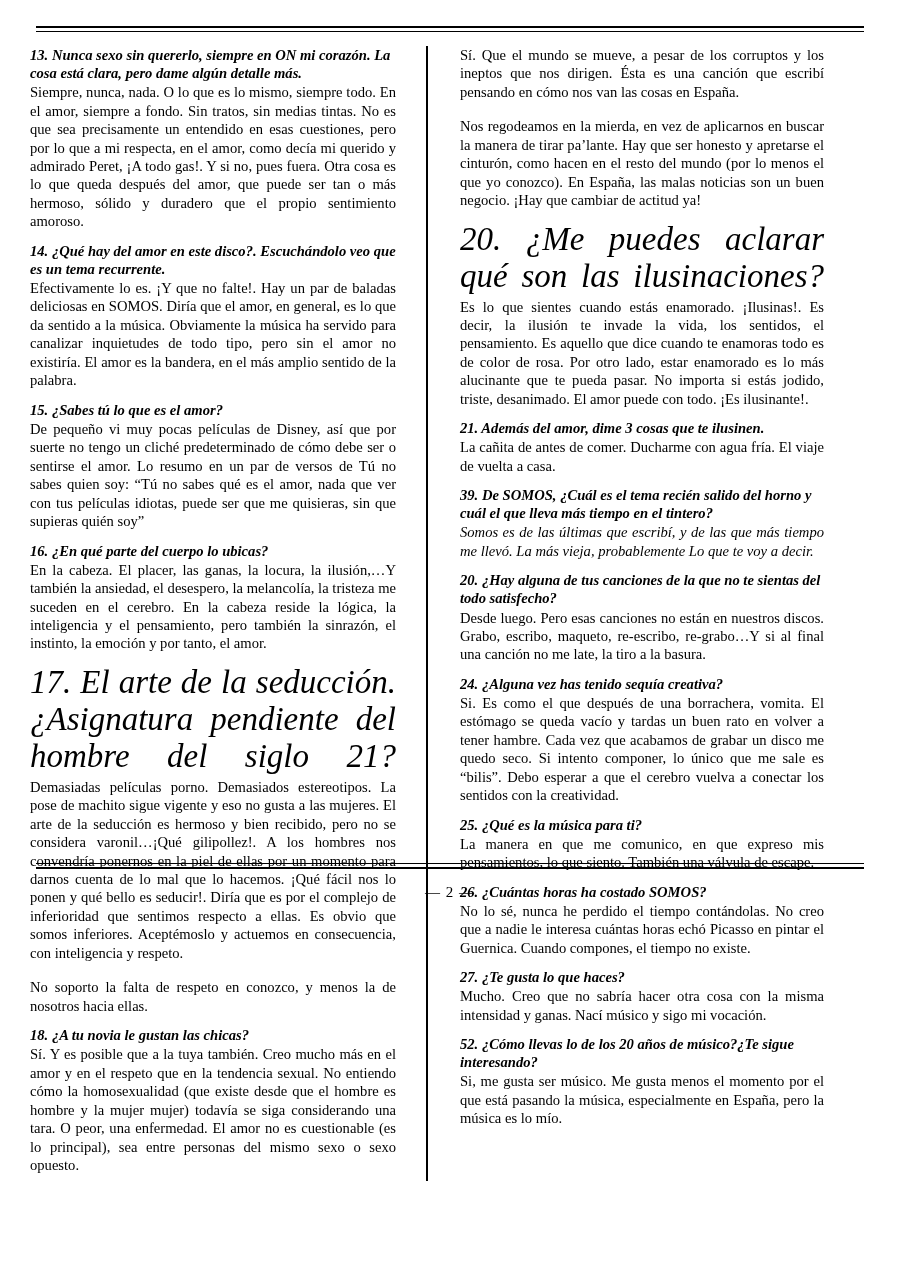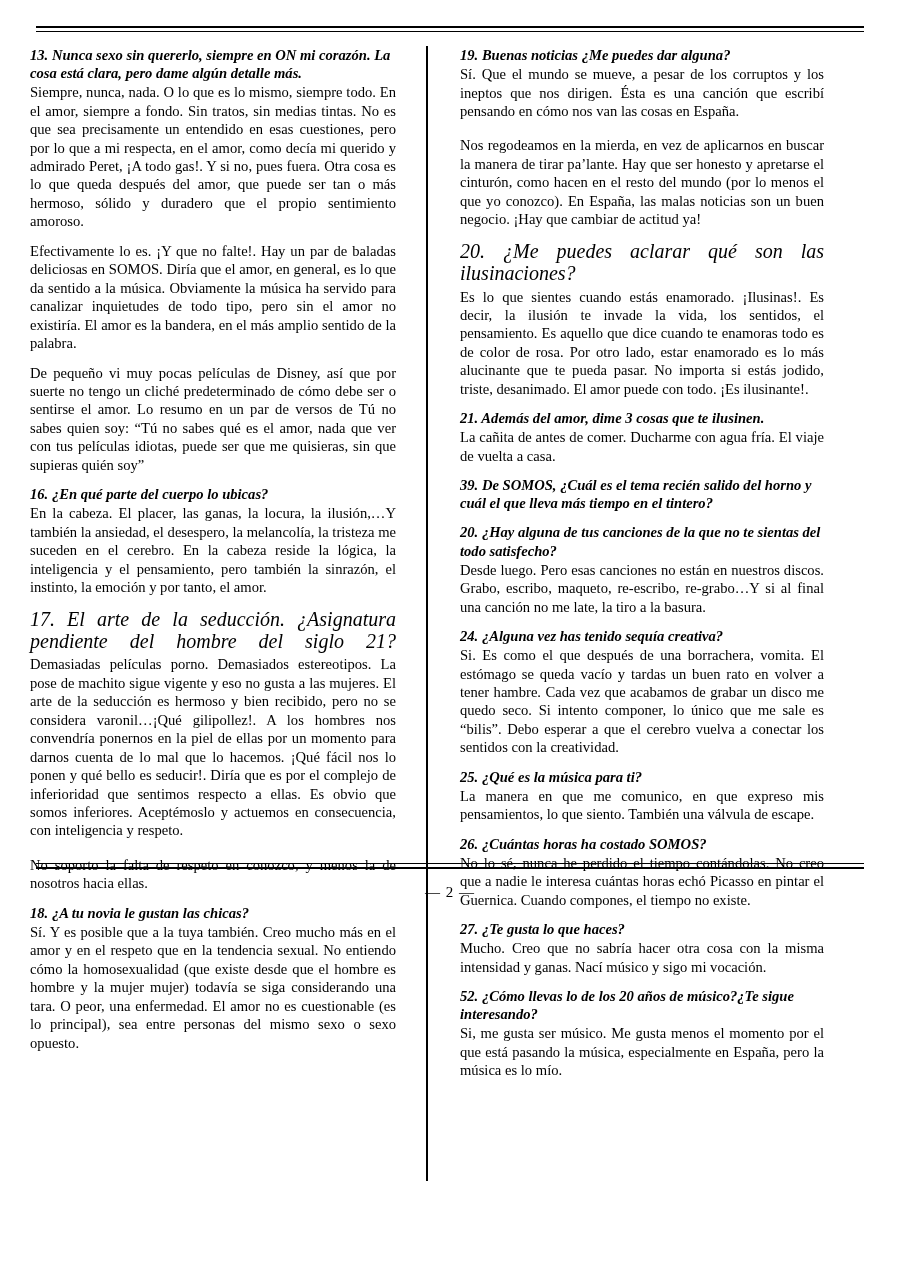--- a/index.html
+++ b/index.html
@@ -79,21 +79,21 @@
     font-style: italic;
     font-size: 14.6px;
     line-height: 1.24;
     margin: 0;
     text-align: left;
   }
   .block { margin-bottom: 11px; }
   .block .q { margin-bottom: 1px; }
   .big-q {
     font-style: italic;
-    font-size: 20px;
+    font-size: 33px;
     line-height: 1.12;
     margin: 4px 0 3px 0;
     text-align: justify;
     text-justify: inter-word;
     font-family: "Liberation Serif", serif;
   }
   .big-q.spread {
     text-align-last: justify;
   }
   em, .it { font-style: italic; }
@@ -109,24 +109,26 @@
   <div class="columns">
 
     <div class="col left">
 
       <div class="block">
         <p class="q">13. Nunca sexo sin quererlo, siempre en ON mi corazón. La cosa está clara, pero dame algún detalle más.</p>
         <p class="ans">Siempre, nunca, nada. O lo que es lo mismo, siempre todo. En el amor, siempre a fondo. Sin tratos, sin medias tintas. No es que sea precisamente un entendido en esas cuestiones, pero por lo que a mi respecta, en el amor, como decía mi querido y admirado Peret, ¡A todo gas!. Y si no, pues fuera. Otra cosa es lo que queda después del amor, que puede ser tan o más hermoso, sólido y duradero que el propio sentimiento amoroso.</p>
       </div>
 
       <div class="block">
+        <p class="q">14. ¿Qué hay del amor en este disco?. Escuchándolo veo que es un tema recurrente.</p>
         <p class="ans">Efectivamente lo es. ¡Y que no falte!. Hay un par de baladas deliciosas en SOMOS. Diría que el amor, en general, es lo que da sentido a la música. Obviamente la música ha servido para canalizar  inquietudes de todo tipo, pero sin el amor no existiría. El amor es la bandera, en el más amplio sentido de la palabra.</p>
       </div>
 
       <div class="block">
+        <p class="q">15. ¿Sabes tú lo que es el amor?</p>
         <p class="ans">De pequeño vi muy pocas películas de Disney, así que por suerte no tengo un cliché predeterminado de cómo debe ser o sentirse el amor.  Lo resumo en un par de versos de Tú no sabes quien soy: “Tú no sabes qué es el amor, nada que ver con tus películas idiotas, puede ser que me quisieras, sin que supieras quién soy”</p>
       </div>
 
       <div class="block">
         <p class="q">16. ¿En qué parte del cuerpo lo ubicas?</p>
         <p class="ans">En la cabeza. El placer, las ganas, la locura, la ilusión,…Y también la ansiedad, el desespero, la melancolía, la tristeza me suceden en el cerebro. En la cabeza reside la lógica, la inteligencia y  el pensamiento, pero también la sinrazón, el instinto, la emoción y por tanto, el amor.</p>
       </div>
 
       <div class="block">
         <p class="big-q spread">17. El arte de la seducción. ¿Asignatura pendiente del hombre del siglo 21?</p>
@@ -139,37 +141,37 @@
         <p class="ans">Sí. Y es posible que a la tuya también. Creo mucho más en el amor y en el respeto que en la tendencia sexual. No entiendo cómo la homosexualidad (que existe desde que el hombre es hombre y la mujer mujer) todavía se siga considerando una tara. O peor, una enfermedad. El amor no es cuestionable (es lo principal), sea entre personas del mismo sexo o sexo opuesto.</p>
       </div>
 
     </div>
 
     <div class="divider"></div>
 
     <div class="col right">
 
       <div class="block">
-        <p class="q">19. Buenas noticias ¿Me puedes dar alguna?</p>
         <p class="ans">Sí. Que el mundo se mueve, a pesar de los corruptos y los ineptos que nos dirigen. Ésta es una canción que escribí pensando en cómo nos van las cosas en España.</p>
         <p class="ans">Nos regodeamos en la mierda, en vez de aplicarnos en buscar la manera de tirar pa’lante. Hay que ser honesto y apretarse el cinturón, como hacen en el resto del mundo (por lo menos el que yo conozco). En España, las malas noticias son un buen negocio. ¡Hay que cambiar de actitud ya!</p>
       </div>
 
       <div class="block">
         <p class="big-q spread">20. ¿Me puedes aclarar qué son las ilusinaciones?</p>
         <p class="ans">Es lo que sientes cuando estás enamorado. ¡Ilusinas!. Es decir, la ilusión te invade la vida, los sentidos, el pensamiento. Es aquello que dice cuando te enamoras todo es de color de rosa. Por otro lado, estar enamorado es lo más alucinante que te pueda pasar. No importa si estás jodido, triste, desanimado. El amor puede con todo. ¡Es ilusinante!.</p>
       </div>
 
       <div class="block">
         <p class="q">21. Además del amor, dime 3 cosas que te ilusinen.</p>
         <p class="ans">La cañita de antes de comer.  Ducharme con agua fría.  El viaje de vuelta a casa.</p>
       </div>
 
       <div class="block">
         <p class="q">39. De SOMOS, ¿Cuál es el tema recién salido del horno y cuál el que lleva más tiempo en el tintero?</p>
+        <p class="ans it">Somos es de las últimas que escribí, y de las que más tiempo me llevó. La más vieja, probablemente Lo que te voy a decir.</p>
       </div>
 
       <div class="block">
         <p class="q">20. ¿Hay alguna de tus canciones de la que no te sientas del todo satisfecho?</p>
         <p class="ans">Desde luego. Pero esas canciones no están en nuestros discos. Grabo, escribo, maqueto, re-escribo, re-grabo…Y si al final una canción no me late, la tiro a la basura.</p>
       </div>
 
       <div class="block">
         <p class="q">24. ¿Alguna vez has tenido sequía creativa?</p>
         <p class="ans">Si. Es como el que después de una borrachera, vomita. El estómago se queda vacío y tardas un buen rato en volver a tener hambre. Cada vez que acabamos de grabar un disco me quedo seco. Si intento componer, lo único que me sale es “bilis”. Debo esperar a que el cerebro vuelva a conectar los sentidos con la creatividad.</p>

